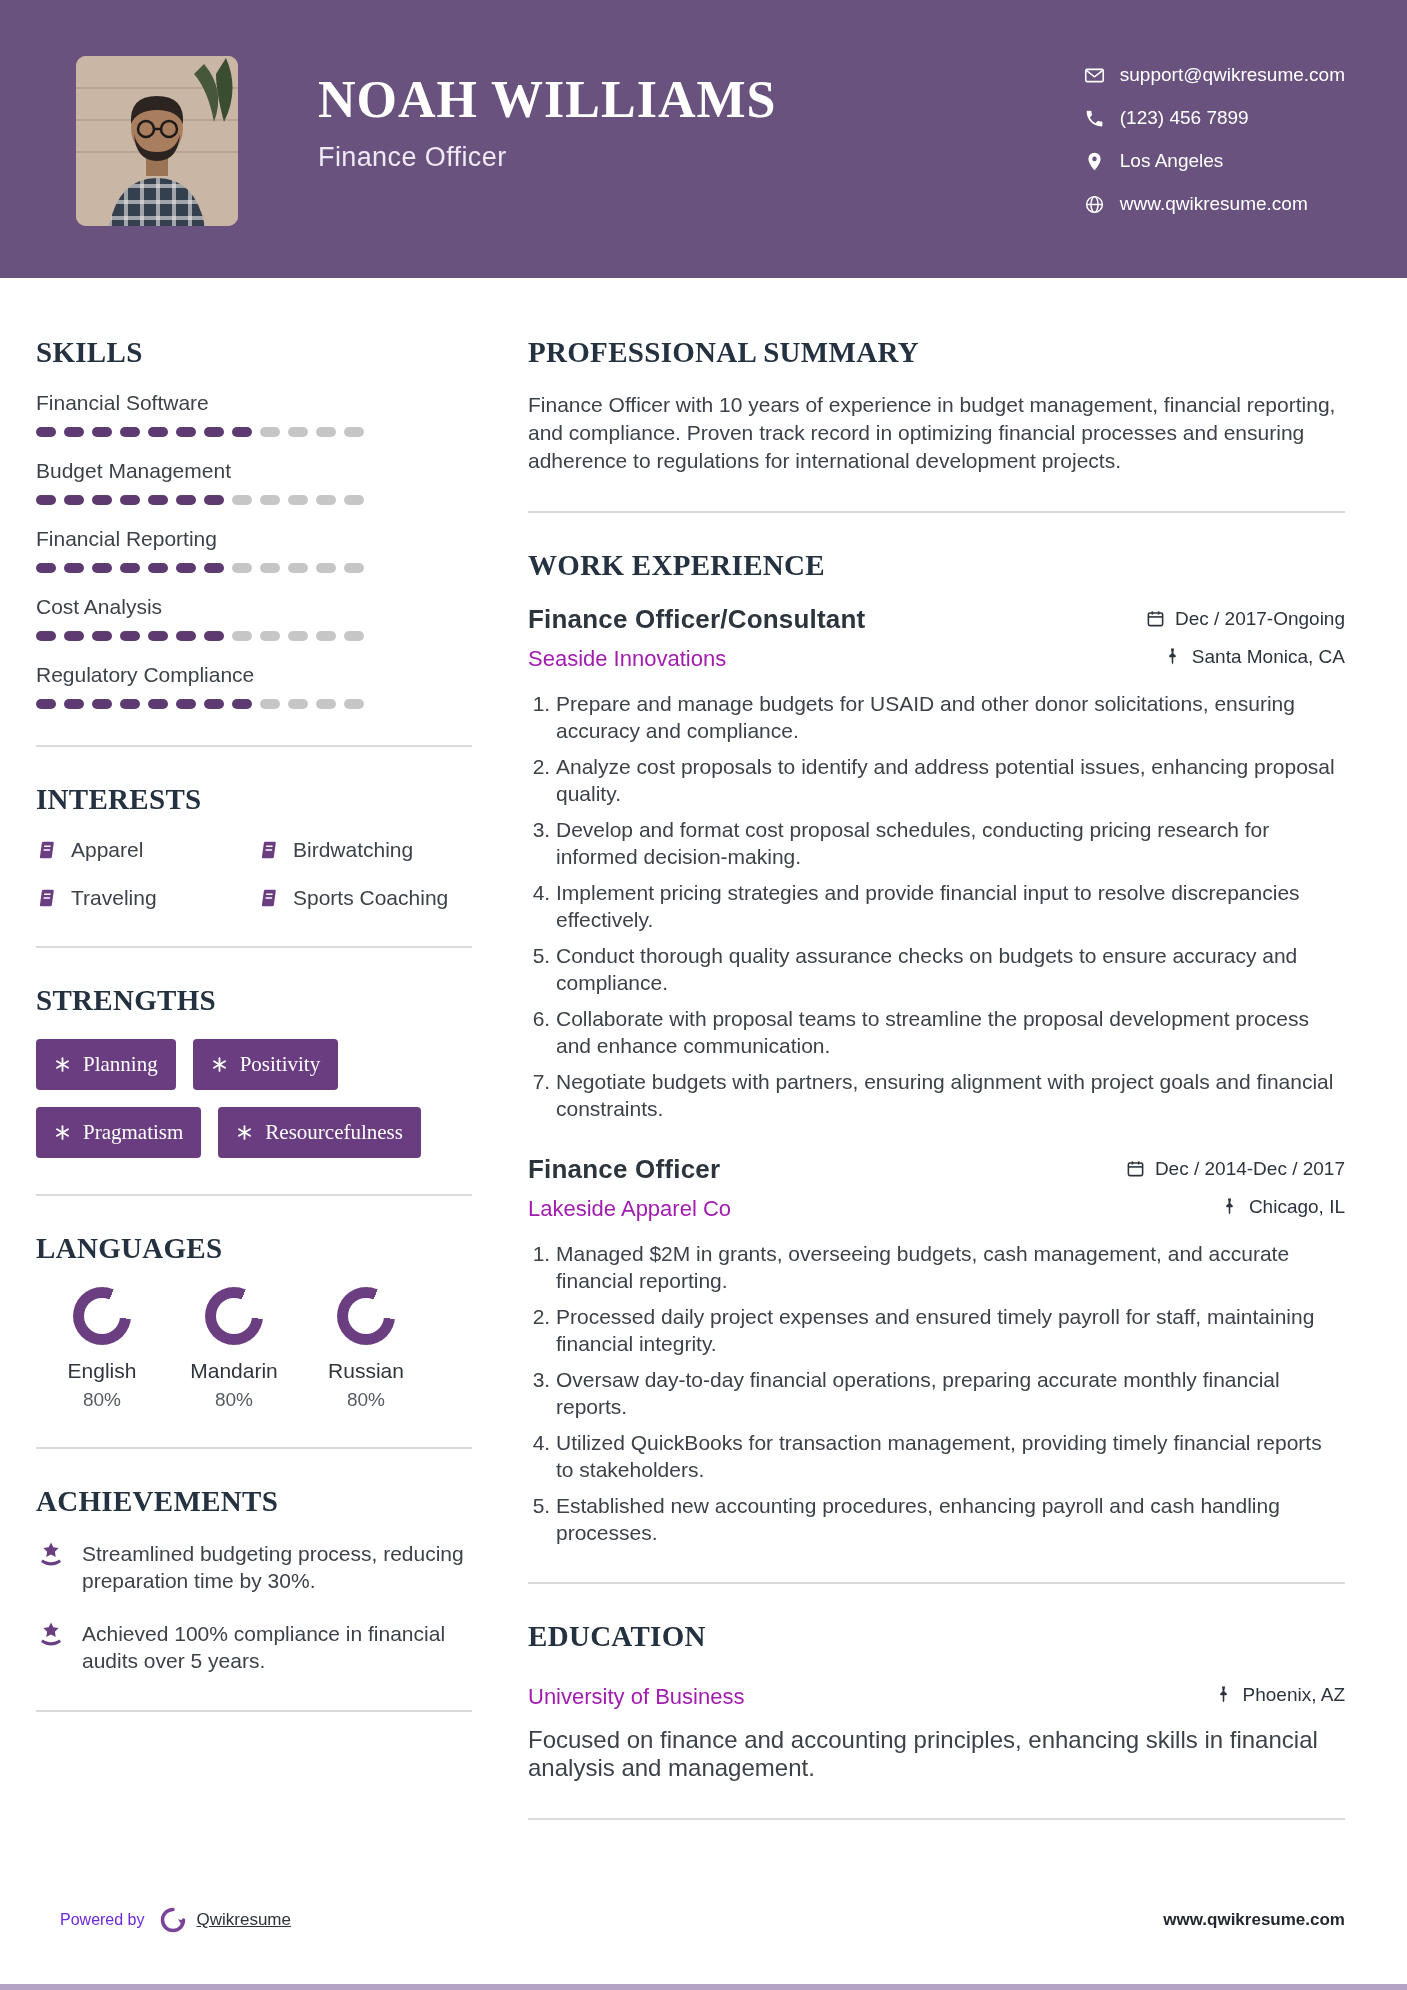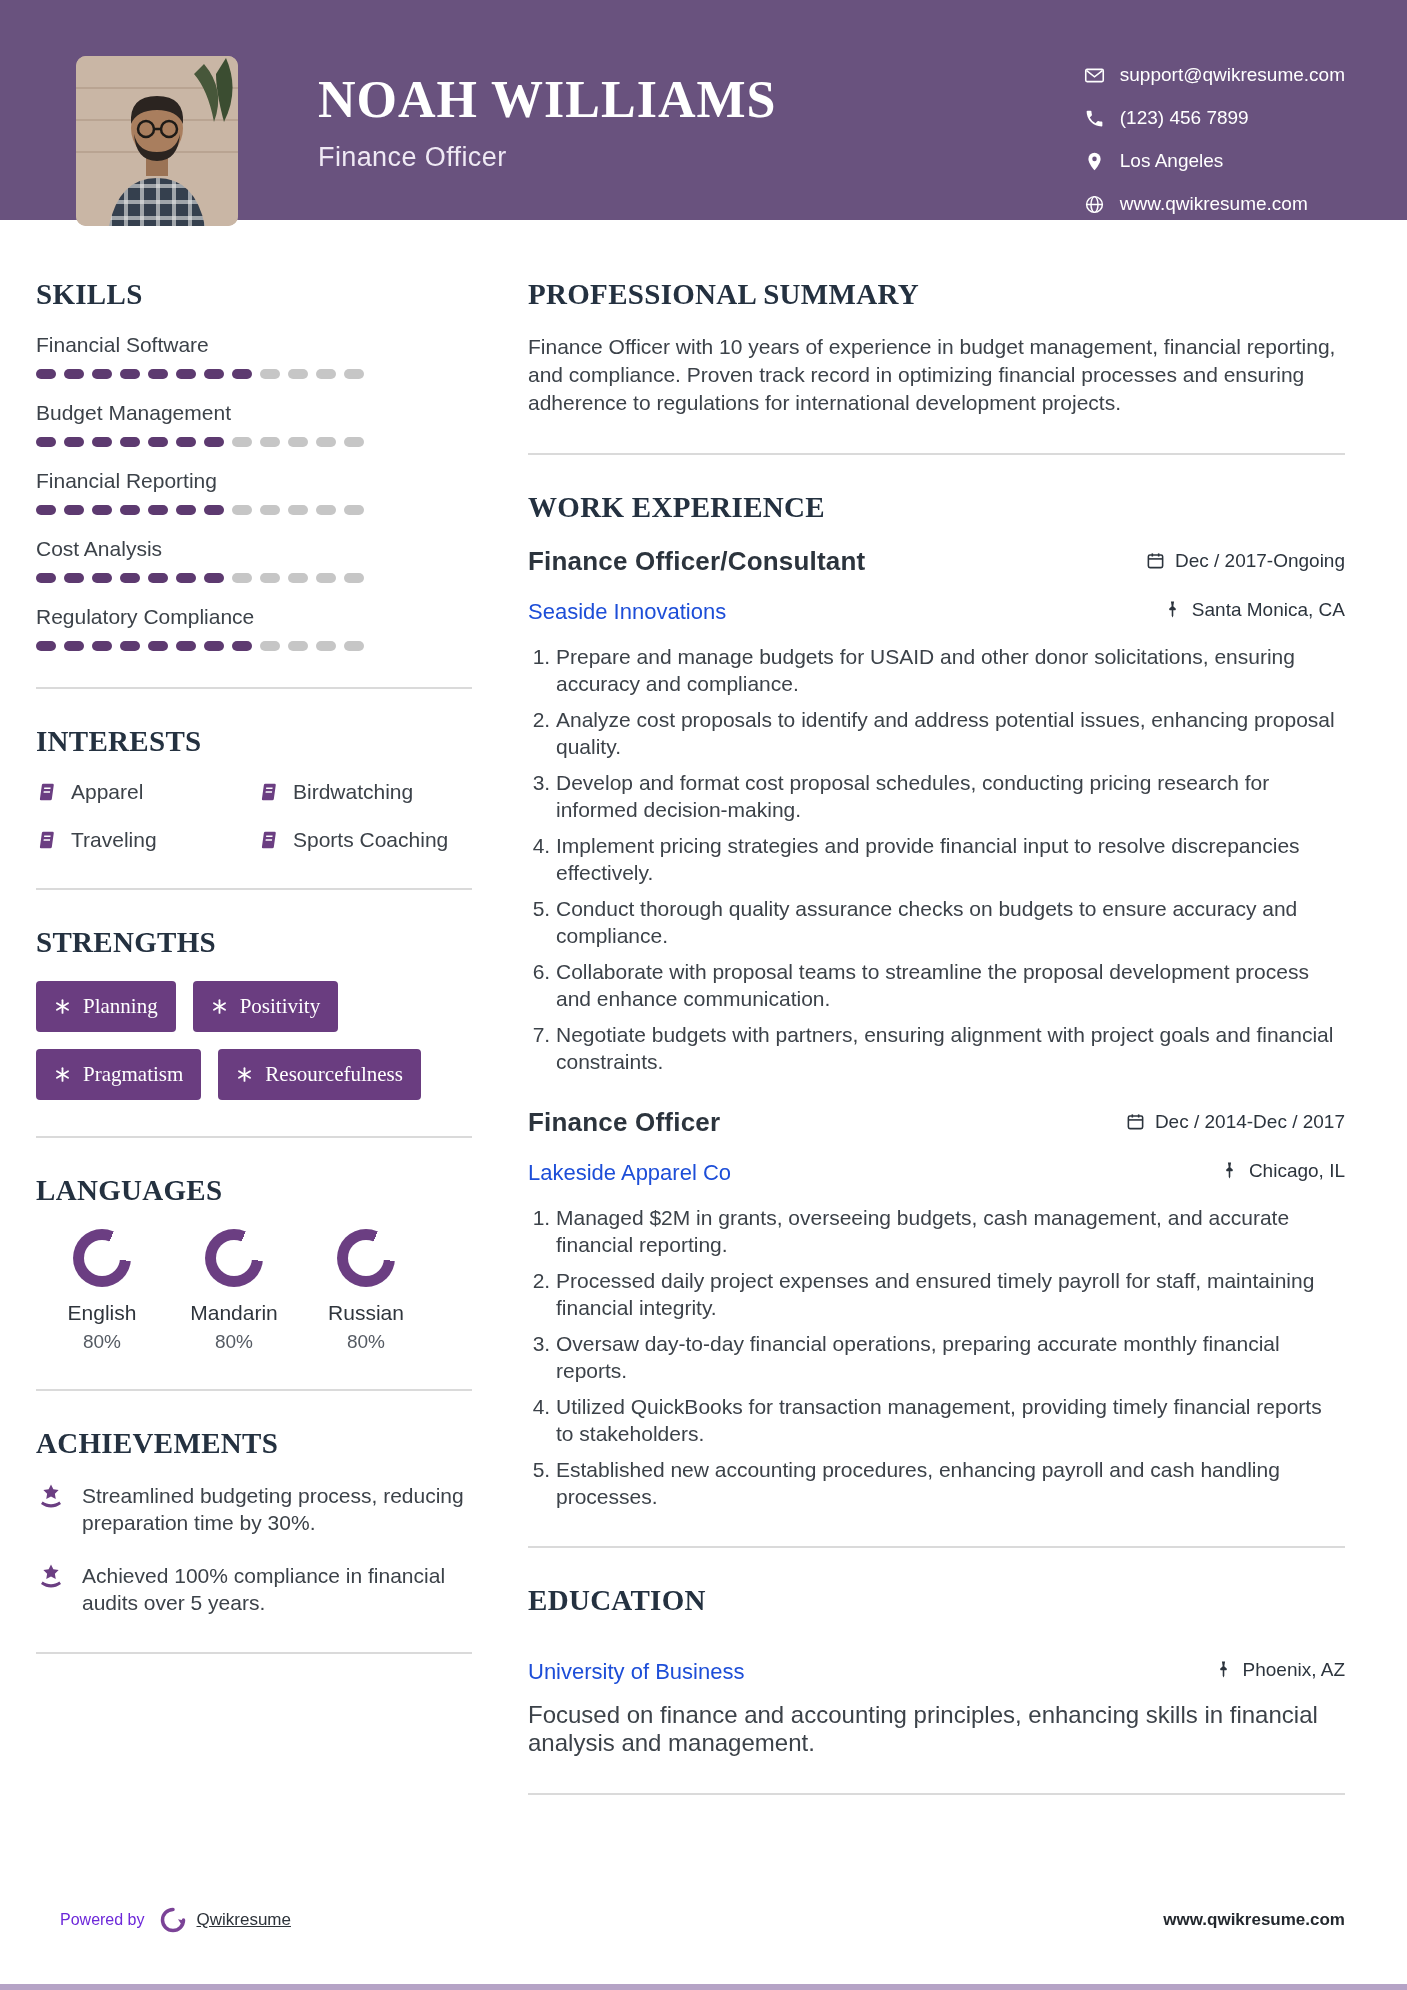--- a/index.html
+++ b/index.html
@@ -5,21 +5,21 @@
 <style>
   * { margin:0; padding:0; box-sizing:border-box; }
   html,body { background:#ffffff; }
   .page {
     width:1407px; height:1990px; position:relative; overflow:hidden;
     background:#ffffff; font-family:"Liberation Sans", sans-serif; color:#3c4249;
   }
 
   
   .header {
-    height:220px; background:#69527e; color:#fff;
+    height:278px; background:#69527e; color:#fff;
     display:flex; align-items:flex-start; padding:56px 62px 0 76px;
   }
   .photo {
     width:162px; height:170px; border-radius:10px; overflow:hidden;
     flex:0 0 auto; background:#c9b6a5;
   }
   .identity { margin-left:80px; padding-top:16px; }
   .name {
     font-family:"Liberation Serif", serif; font-size:52px; font-weight:700;
     letter-spacing:1px; line-height:1.08; color:#ffffff;
@@ -82,21 +82,21 @@
   
   .summary-text { font-size:21px; line-height:28px; color:#3c4249; }
 
   .job { margin-top:4px; }
   .job + .job { margin-top:32px; }
   .job-row { display:flex; justify-content:space-between; align-items:baseline; }
   .job-title { font-size:26px; font-weight:700; color:#2c343d; letter-spacing:.2px; }
   .meta { display:flex; align-items:center; gap:10px; font-size:19px; color:#2c343d; white-space:nowrap; }
   .micon { width:19px; height:19px; display:inline-flex; color:#2c343d; }
   .micon svg { width:100%; height:100%; }
-  .company { font-size:22px; color:#1d4ed8; margin-top:20px; }
+  .company { font-size:22px; color:#a21caf; margin-top:9px; }
   .job-row.second { margin-top:2px; }
   ol.bullets { margin-top:18px; padding-left:28px; }
   ol.bullets li { font-size:21px; line-height:27px; margin-bottom:9px; color:#3c4249; }
 
   .edu-desc { margin-top:16px; font-size:24px; line-height:28px; color:#3c4249; }
 
   
   .footer {
     position:absolute; left:60px; right:62px; bottom:56px;
     display:flex; align-items:center;

